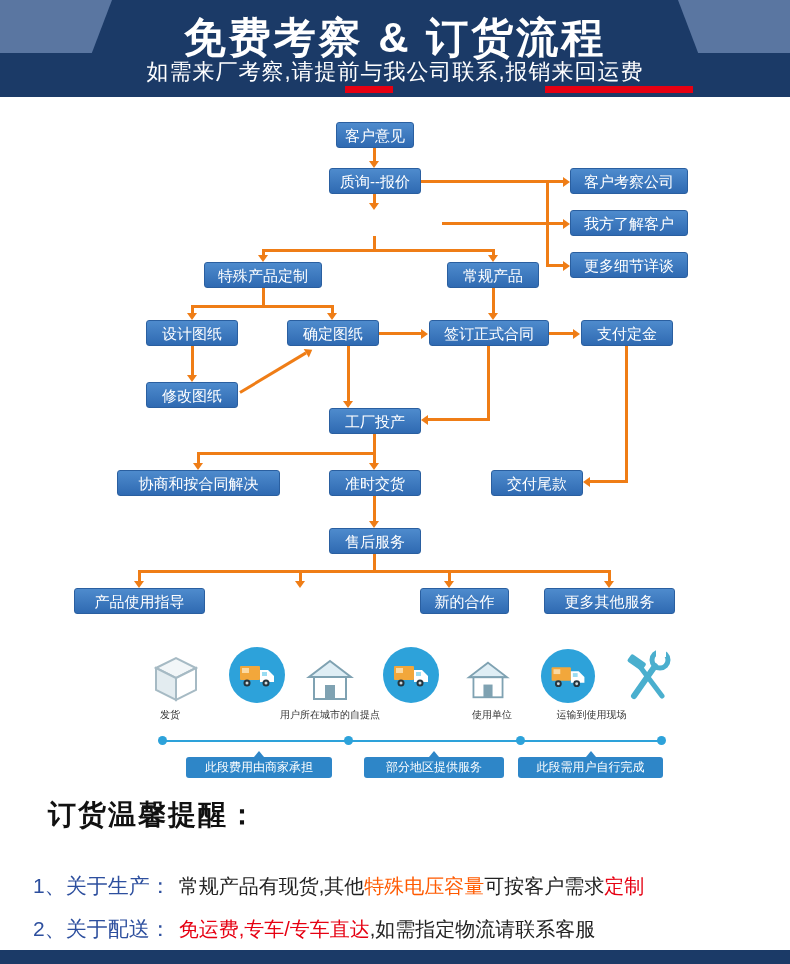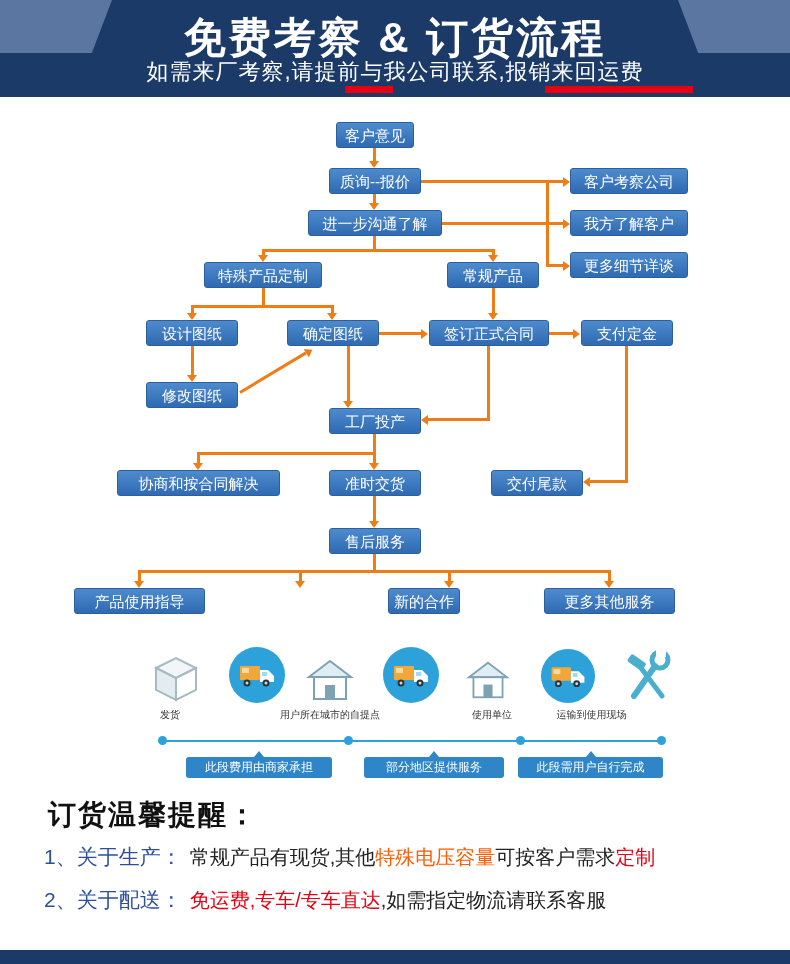--- a/index.html
+++ b/index.html
@@ -23,21 +23,21 @@
   .n0{left:336px;top:122px;width:78px}  .n1{left:329px;top:168px;width:92px}
   .n2{left:570px;top:168px;width:118px} .n3{left:570px;top:210px;width:118px}
   .n4{left:570px;top:252px;width:118px} .n5{left:308px;top:210px;width:134px}
   .n6{left:204px;top:262px;width:118px} .n7{left:447px;top:262px;width:92px}
   .n8{left:146px;top:320px;width:92px}  .n9{left:287px;top:320px;width:92px}
   .n10{left:429px;top:320px;width:120px}.n11{left:581px;top:320px;width:92px}
   .n12{left:146px;top:382px;width:92px} .n13{left:329px;top:408px;width:92px}
   .n14{left:117px;top:470px;width:163px}.n15{left:329px;top:470px;width:92px}
   .n16{left:491px;top:470px;width:92px} .n17{left:329px;top:528px;width:92px}
   .n18{left:74px;top:588px;width:131px} .n19{left:227px;top:588px;width:148px}
-  .n20{left:388px;top:588px;width:72px} .n21{left:544px;top:588px;width:131px}
+  .n20{left:420px;top:588px;width:89px} .n21{left:544px;top:588px;width:131px}
 
   
   .ln { position:absolute; background:#ef7d16; }
   .ah { position:absolute; width:0; height:0; }
   .ah-down  { border-left:5px solid transparent; border-right:5px solid transparent; border-top:7px solid #ef7d16; }
   .ah-right { border-top:5px solid transparent; border-bottom:5px solid transparent; border-left:7px solid #ef7d16; }
   .ah-left  { border-top:5px solid transparent; border-bottom:5px solid transparent; border-right:7px solid #ef7d16; }
   .diag { position:absolute; left:240px; top:391px; width:77px; height:3px; background:#ef7d16;
           transform:rotate(-31deg); transform-origin:0 50%; }
   .diag::after { content:""; position:absolute; right:-7px; top:-3.5px; width:0; height:0;
@@ -48,21 +48,21 @@
   .step-label { position:absolute; top:708px; font-size:10px; color:#333; text-align:center; white-space:nowrap; }
   .timeline-line { position:absolute; left:162px; top:740px; width:499px; height:2px; background:#2da2da; }
   .tdot { position:absolute; top:736px; width:9px; height:9px; border-radius:50%; background:#2da2da; }
   .seg { position:absolute; top:757px; height:21px; line-height:21px; background:#2e86c8; color:#fff;
          font-size:12px; text-align:center; border-radius:3px; white-space:nowrap; }
   .seg::before { content:""; position:absolute; top:-6px; left:50%; margin-left:-5px; width:0; height:0;
          border-left:5px solid transparent; border-right:5px solid transparent; border-bottom:6px solid #2e86c8; }
 
   
   .notice-title { position:absolute; left:48px; top:796px; font-size:28px; font-weight:bold; color:#111; letter-spacing:2px; }
-  .notice-line  { position:absolute; left:44px; font-size:20px; color:#222; white-space:nowrap; }
+  .notice-line  { position:absolute; left:33px; font-size:20px; color:#222; white-space:nowrap;margin-top:29px; }
   .nline1 { top:843px; } .nline2 { top:886px; } .nline3 { top:924px; }
   .nl-num, .nl-label { color:#2d4f9e; font-size:21px; }
   .nl-label { margin-right:8px; }
   .t-dark { color:#222; } .t-orange { color:#ff5a00; } .t-red { color:#e60012; }
 
   .footer { position:absolute; left:0; top:950px; width:790px; height:14px; background:#1b3a67; }
 </style>
 </head>
 <body>
 
@@ -75,21 +75,20 @@
     <div class="header-sub">如需来厂考察,请提前与我公司联系,报销来回运费</div>
     <div class="redbar redbar1"></div>
     <div class="redbar redbar2"></div>
   </div>
 
   <div class="node n0">客户意见</div>
   <div class="node n1">质询--报价</div>
   <div class="node n2">客户考察公司</div>
   <div class="node n3">我方了解客户</div>
   <div class="node n4">更多细节详谈</div>
-  <div class="node n5">进一步沟通了解</div>
   <div class="node n6">特殊产品定制</div>
   <div class="node n7">常规产品</div>
   <div class="node n8">设计图纸</div>
   <div class="node n9">确定图纸</div>
   <div class="node n10">签订正式合同</div>
   <div class="node n11">支付定金</div>
   <div class="node n12">修改图纸</div>
   <div class="node n13">工厂投产</div>
   <div class="node n14">协商和按合同解决</div>
   <div class="node n15">准时交货</div>

